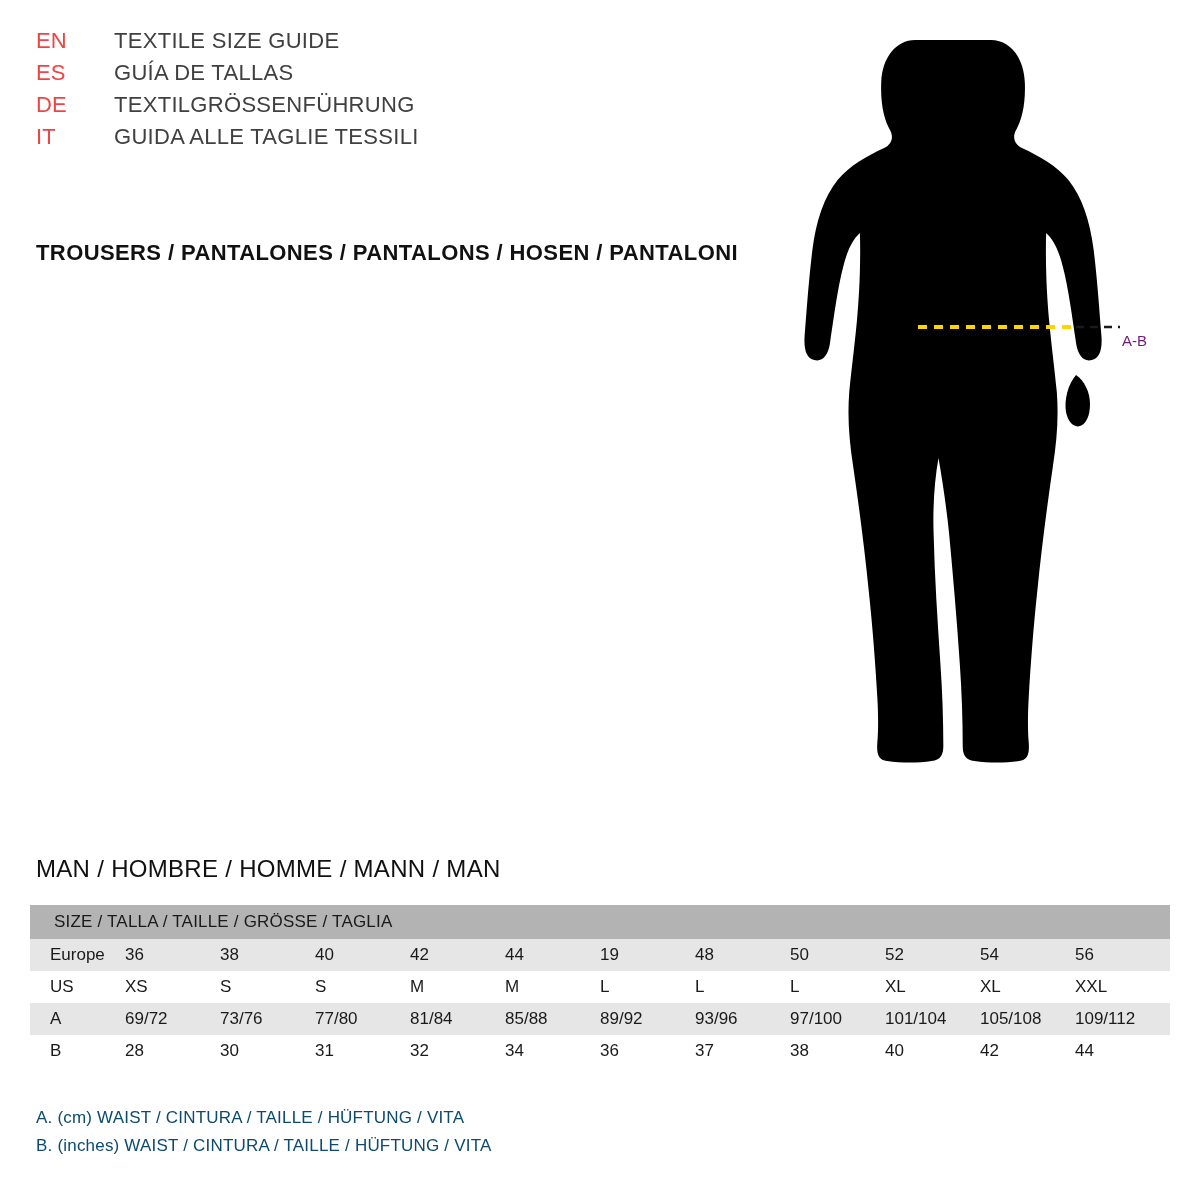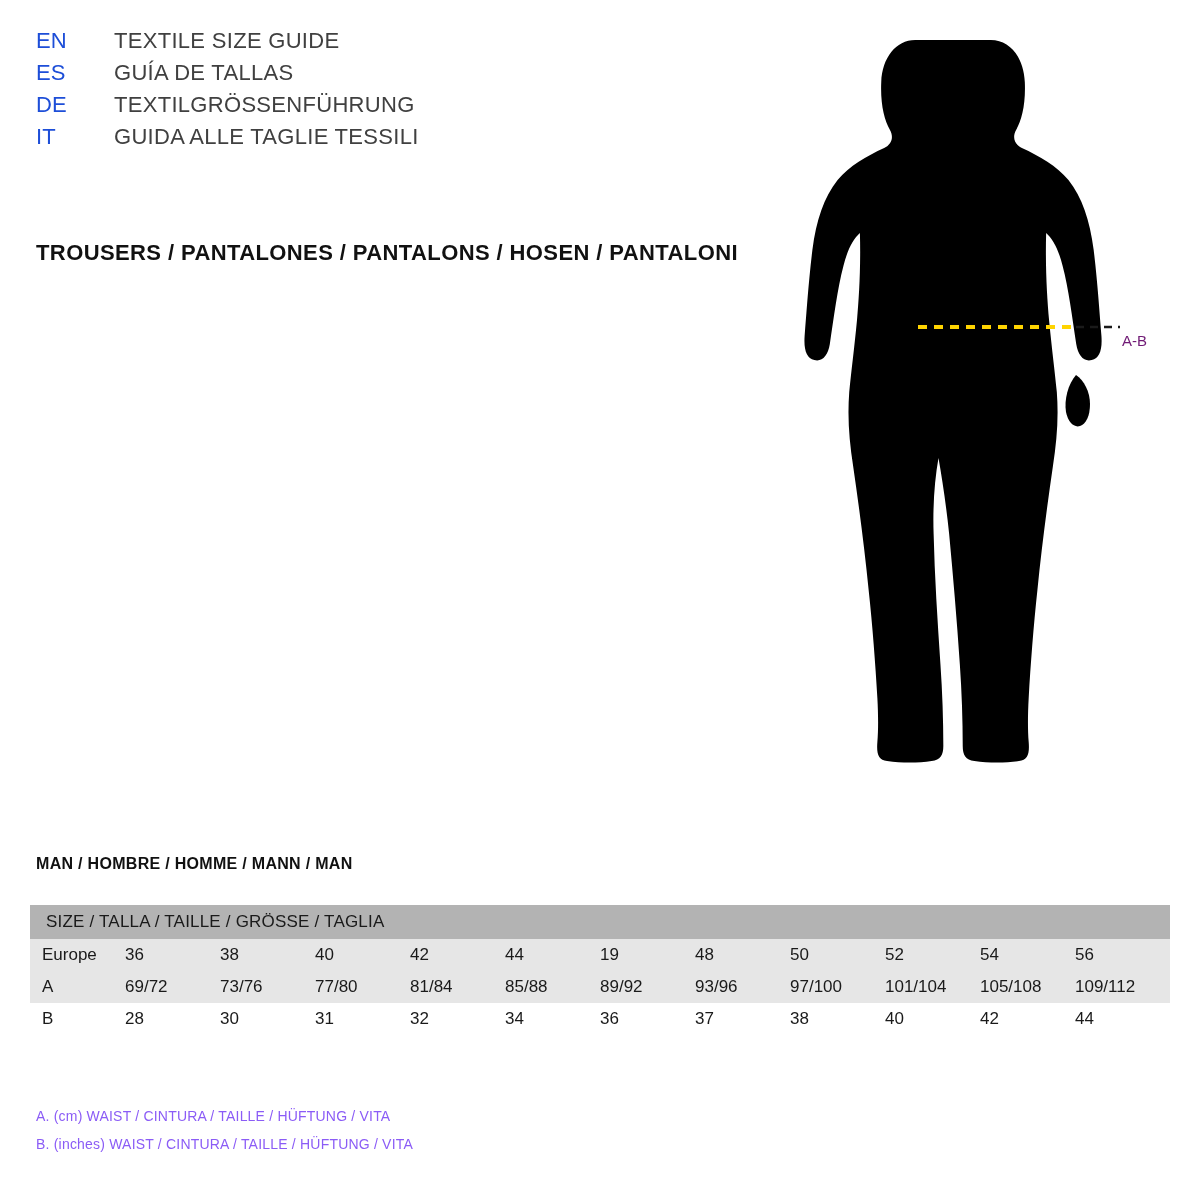--- a/index.html
+++ b/index.html
@@ -25,21 +25,21 @@
   }
   .lang-row {
     display: flex;
     align-items: baseline;
     height: 32px;
   }
   .lang-code {
     width: 78px;
     font-size: 22px;
     letter-spacing: 0.2px;
-    color: #1d4ed8;
+    color: #ef4444;
   }
   .lang-text {
     font-size: 22px;
     letter-spacing: 0.3px;
     color: #404040;
   }
   .garment-title {
     position: absolute;
     left: 36px;
     top: 240px;
@@ -64,22 +64,22 @@
     top: 312px;
     font-size: 15px;
     color: #701a75;
   }
 
   
   .section-title {
     position: absolute;
     left: 36px;
     top: 855px;
-    font-size: 16px;
-    font-weight: bold;
+    font-size: 24px;
+    font-weight: normal;
     letter-spacing: 0.3px;
     color: #111;
   }
 
   .size-table {
     position: absolute;
     left: 30px;
     top: 905px;
     width: 1140px;
     border-collapse: collapse;
@@ -90,42 +90,42 @@
     font-weight: normal;
     color: #1a1a1a;
     height: 32px;
     padding: 0;
     text-align: left;
     vertical-align: middle;
   }
   .size-table .hdr-row th {
     background: #b3b3b3;
     text-align: left;
-    padding-left: 16px;
+    padding-left: 24px;
     font-size: 17px;
     letter-spacing: 0.2px;
     height: 34px;
   }
   .size-table tbody tr.light { background: #ffffff; }
   .size-table tbody tr.shade { background: #e6e6e6; }
   .size-table td.rowlabel {
     text-align: left;
-    padding-left: 12px;
+    padding-left: 20px;
     width: 178px;
   }
 
   .footnotes {
     position: absolute;
     left: 36px;
     top: 1108px;
   }
   .footnote {
-    font-size: 14px;
+    font-size: 17px;
     letter-spacing: 0.2px;
-    color: #8b5cf6;
+    color: #0c4a6e;
     height: 28px;
   }
 </style>
 </head>
 <body>
 
 <div class="lang-block">
   <div class="lang-row">
     <span class="lang-code">EN</span>
     <span class="lang-text">TEXTILE SIZE GUIDE</span>
@@ -221,20 +221,34 @@
       <td>40</td>
       <td>42</td>
       <td>44</td>
       <td>19</td>
       <td>48</td>
       <td>50</td>
       <td>52</td>
       <td>54</td>
       <td>56</td>
     </tr>
+    <tr class="light">
+      <td class="rowlabel">US</td>
+      <td>XS</td>
+      <td>S</td>
+      <td>S</td>
+      <td>M</td>
+      <td>M</td>
+      <td>L</td>
+      <td>L</td>
+      <td>L</td>
+      <td>XL</td>
+      <td>XL</td>
+      <td>XXL</td>
+    </tr>
     <tr class="shade">
       <td class="rowlabel">A</td>
       <td>69/72</td>
       <td>73/76</td>
       <td>77/80</td>
       <td>81/84</td>
       <td>85/88</td>
       <td>89/92</td>
       <td>93/96</td>
       <td>97/100</td>

